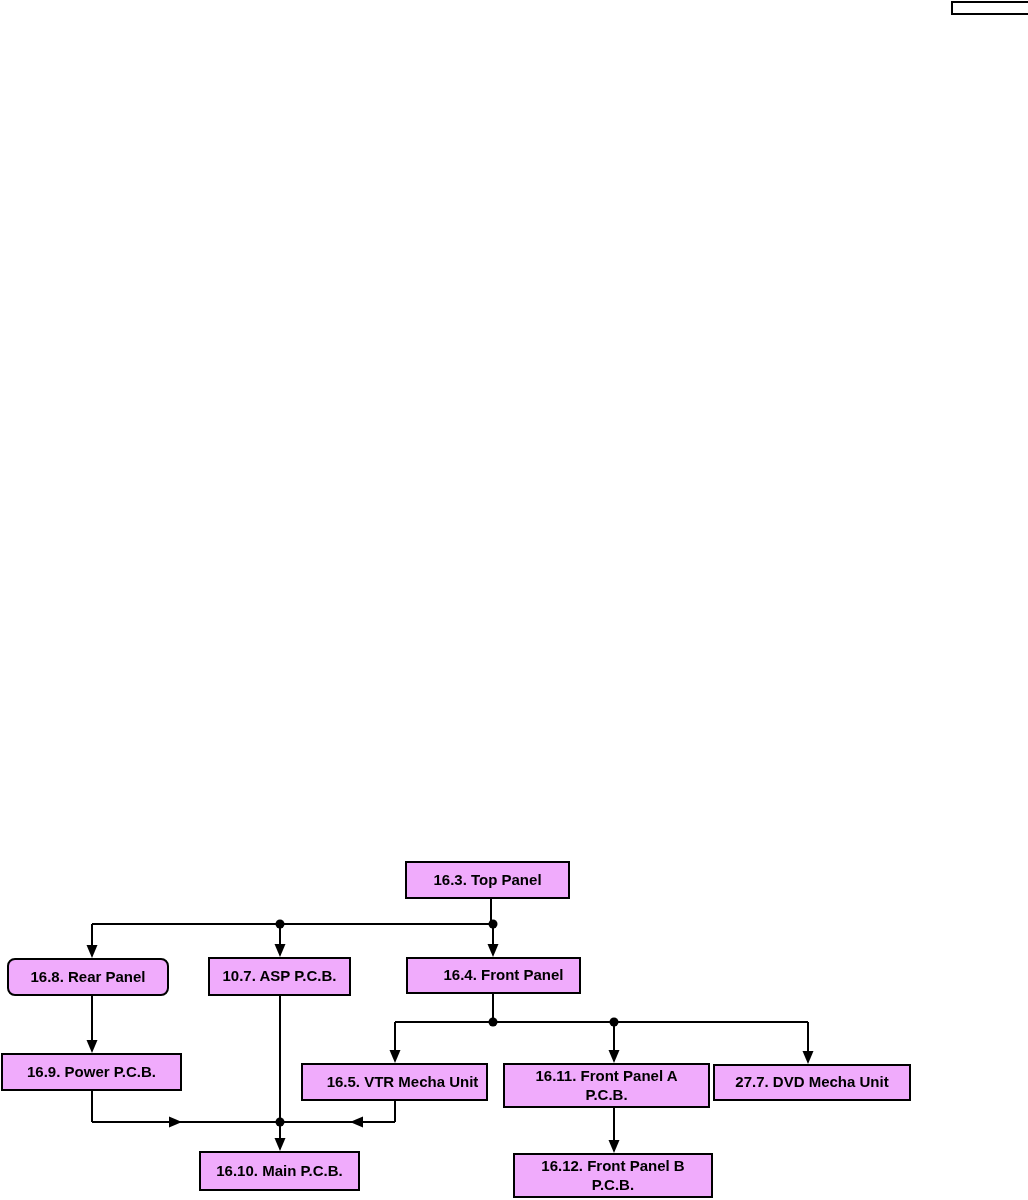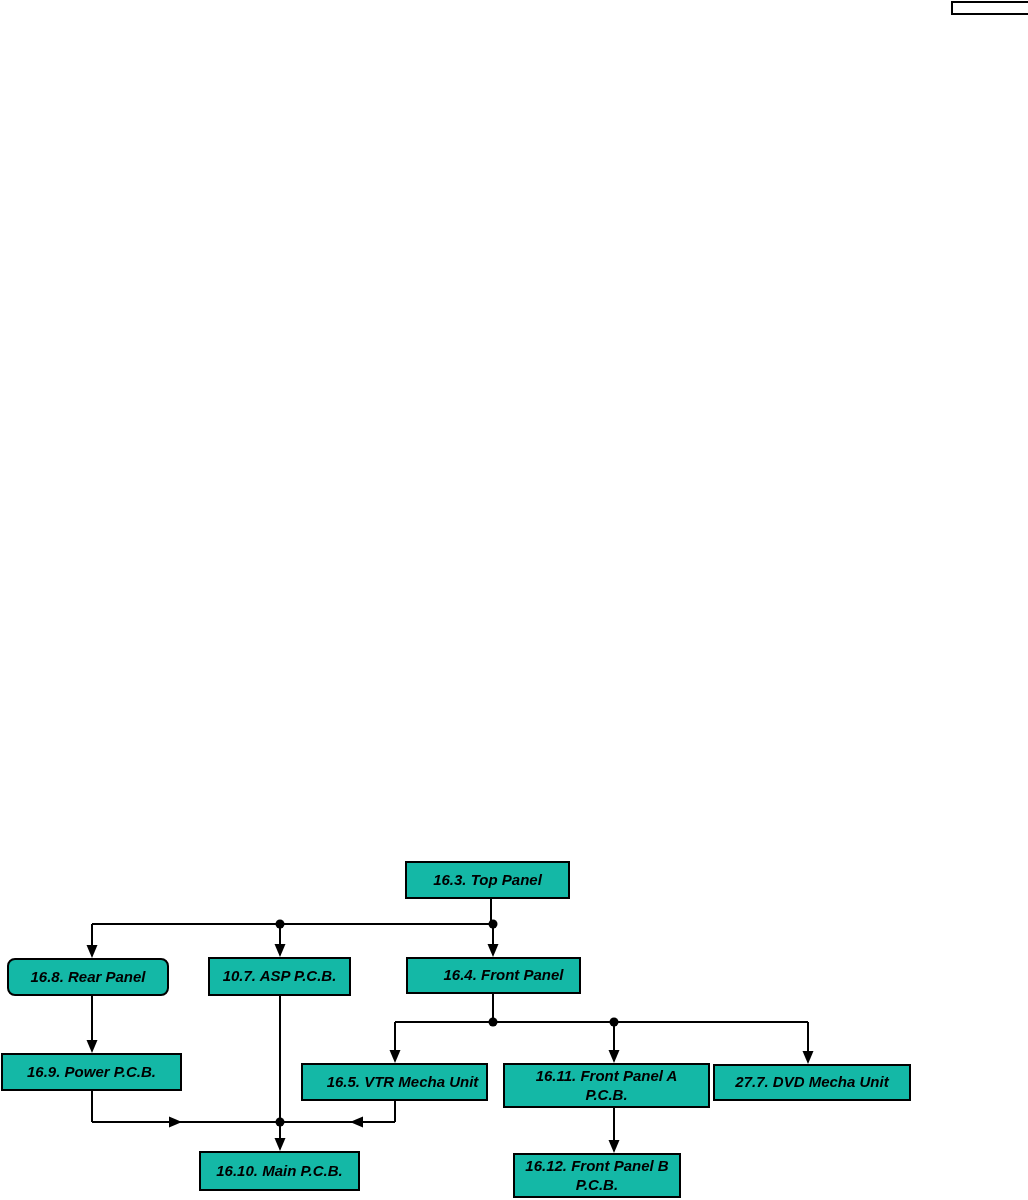--- a/index.html
+++ b/index.html
@@ -8,31 +8,30 @@
     width: 1028px;
     height: 1200px;
     background: #ffffff;
     overflow: hidden;
     font-family: "Liberation Sans", sans-serif;
   }
   .node {
     position: absolute;
     box-sizing: border-box;
     border: 2px solid #000000;
-    background: #14b8a6;
+    background: #f0abfc;
     color: #000000;
     display: flex;
     align-items: center;
     justify-content: center;
     text-align: center;
     font-weight: bold;
     font-size: 15px;
     line-height: 1.25;
     white-space: pre-line;
-    font-style: italic;
   }
   .connectors {
     position: absolute;
     left: 0;
     top: 0;
   }
   .connectors path {
     stroke: #000000;
     stroke-width: 2;
     fill: none;
@@ -123,16 +122,16 @@
 
   <div class="node" style="left:301px; top:1063px; width:187px; height:38px;padding-left:16px;">16.5. VTR Mecha Unit</div>
 
   <div class="node" style="left:503px; top:1063px; width:207px; height:45px;">16.11. Front Panel A
 P.C.B.</div>
 
   <div class="node" style="left:713px; top:1064px; width:198px; height:37px;">27.7. DVD Mecha Unit</div>
 
   <div class="node" style="left:199px; top:1151px; width:161px; height:40px;text-align:right;">16.10. Main P.C.B.</div>
 
-  <div class="node" style="left:513px; top:1153px; width:168px; height:45px;">16.12. Front Panel B
+  <div class="node" style="left:513px; top:1153px; width:200px; height:45px;">16.12. Front Panel B
 P.C.B.</div>
 
 </div>
 
 </body></html>

